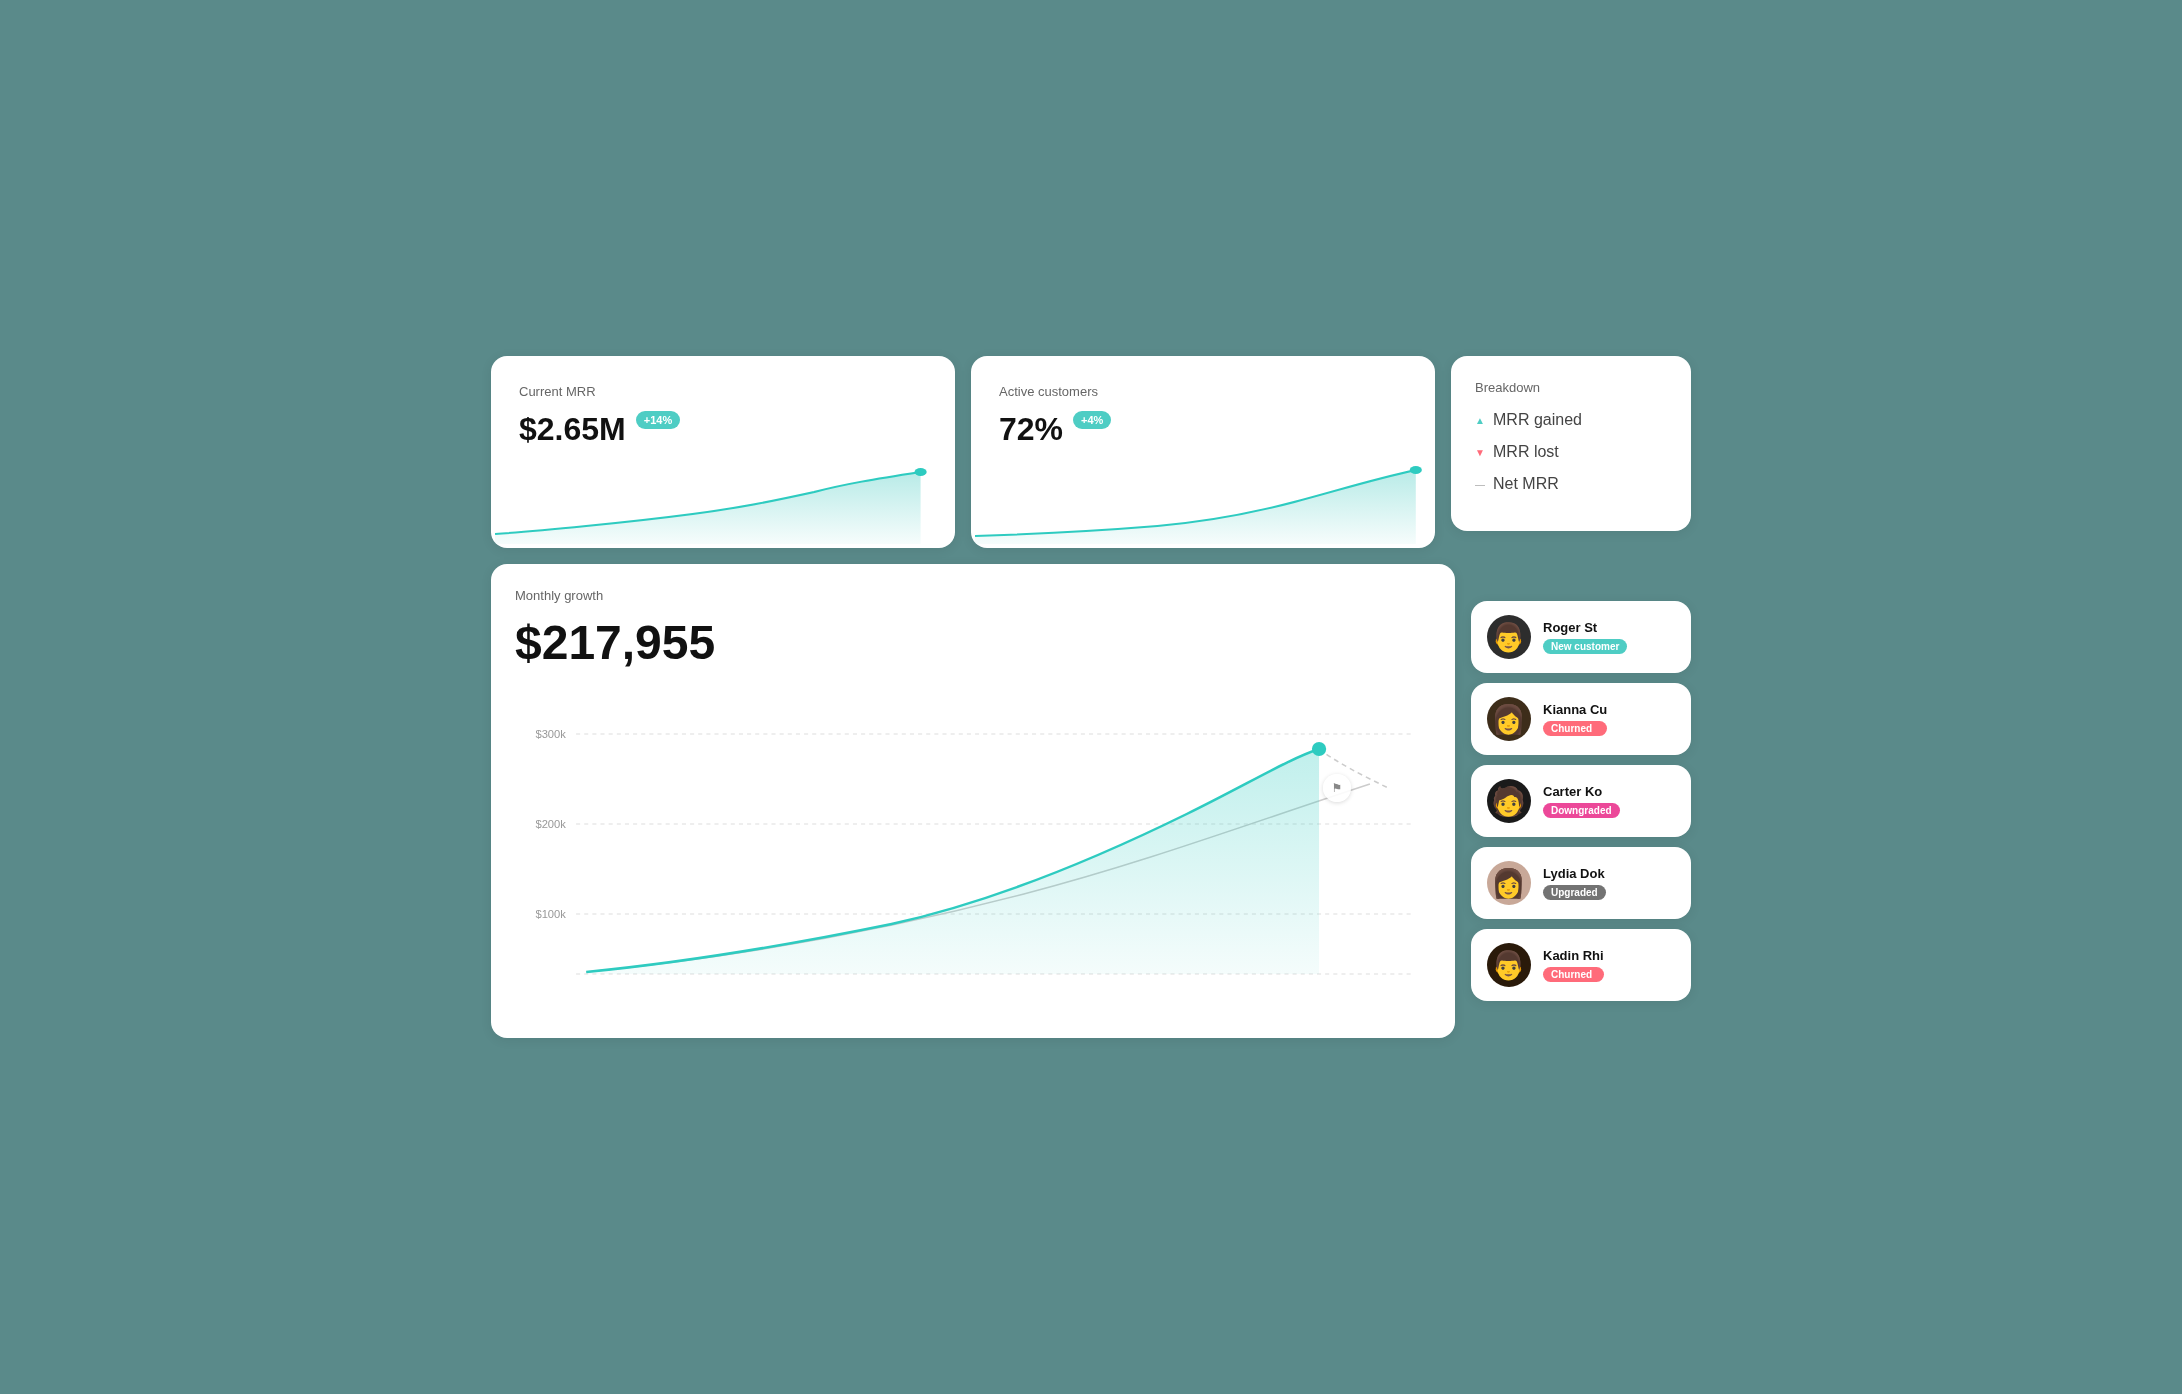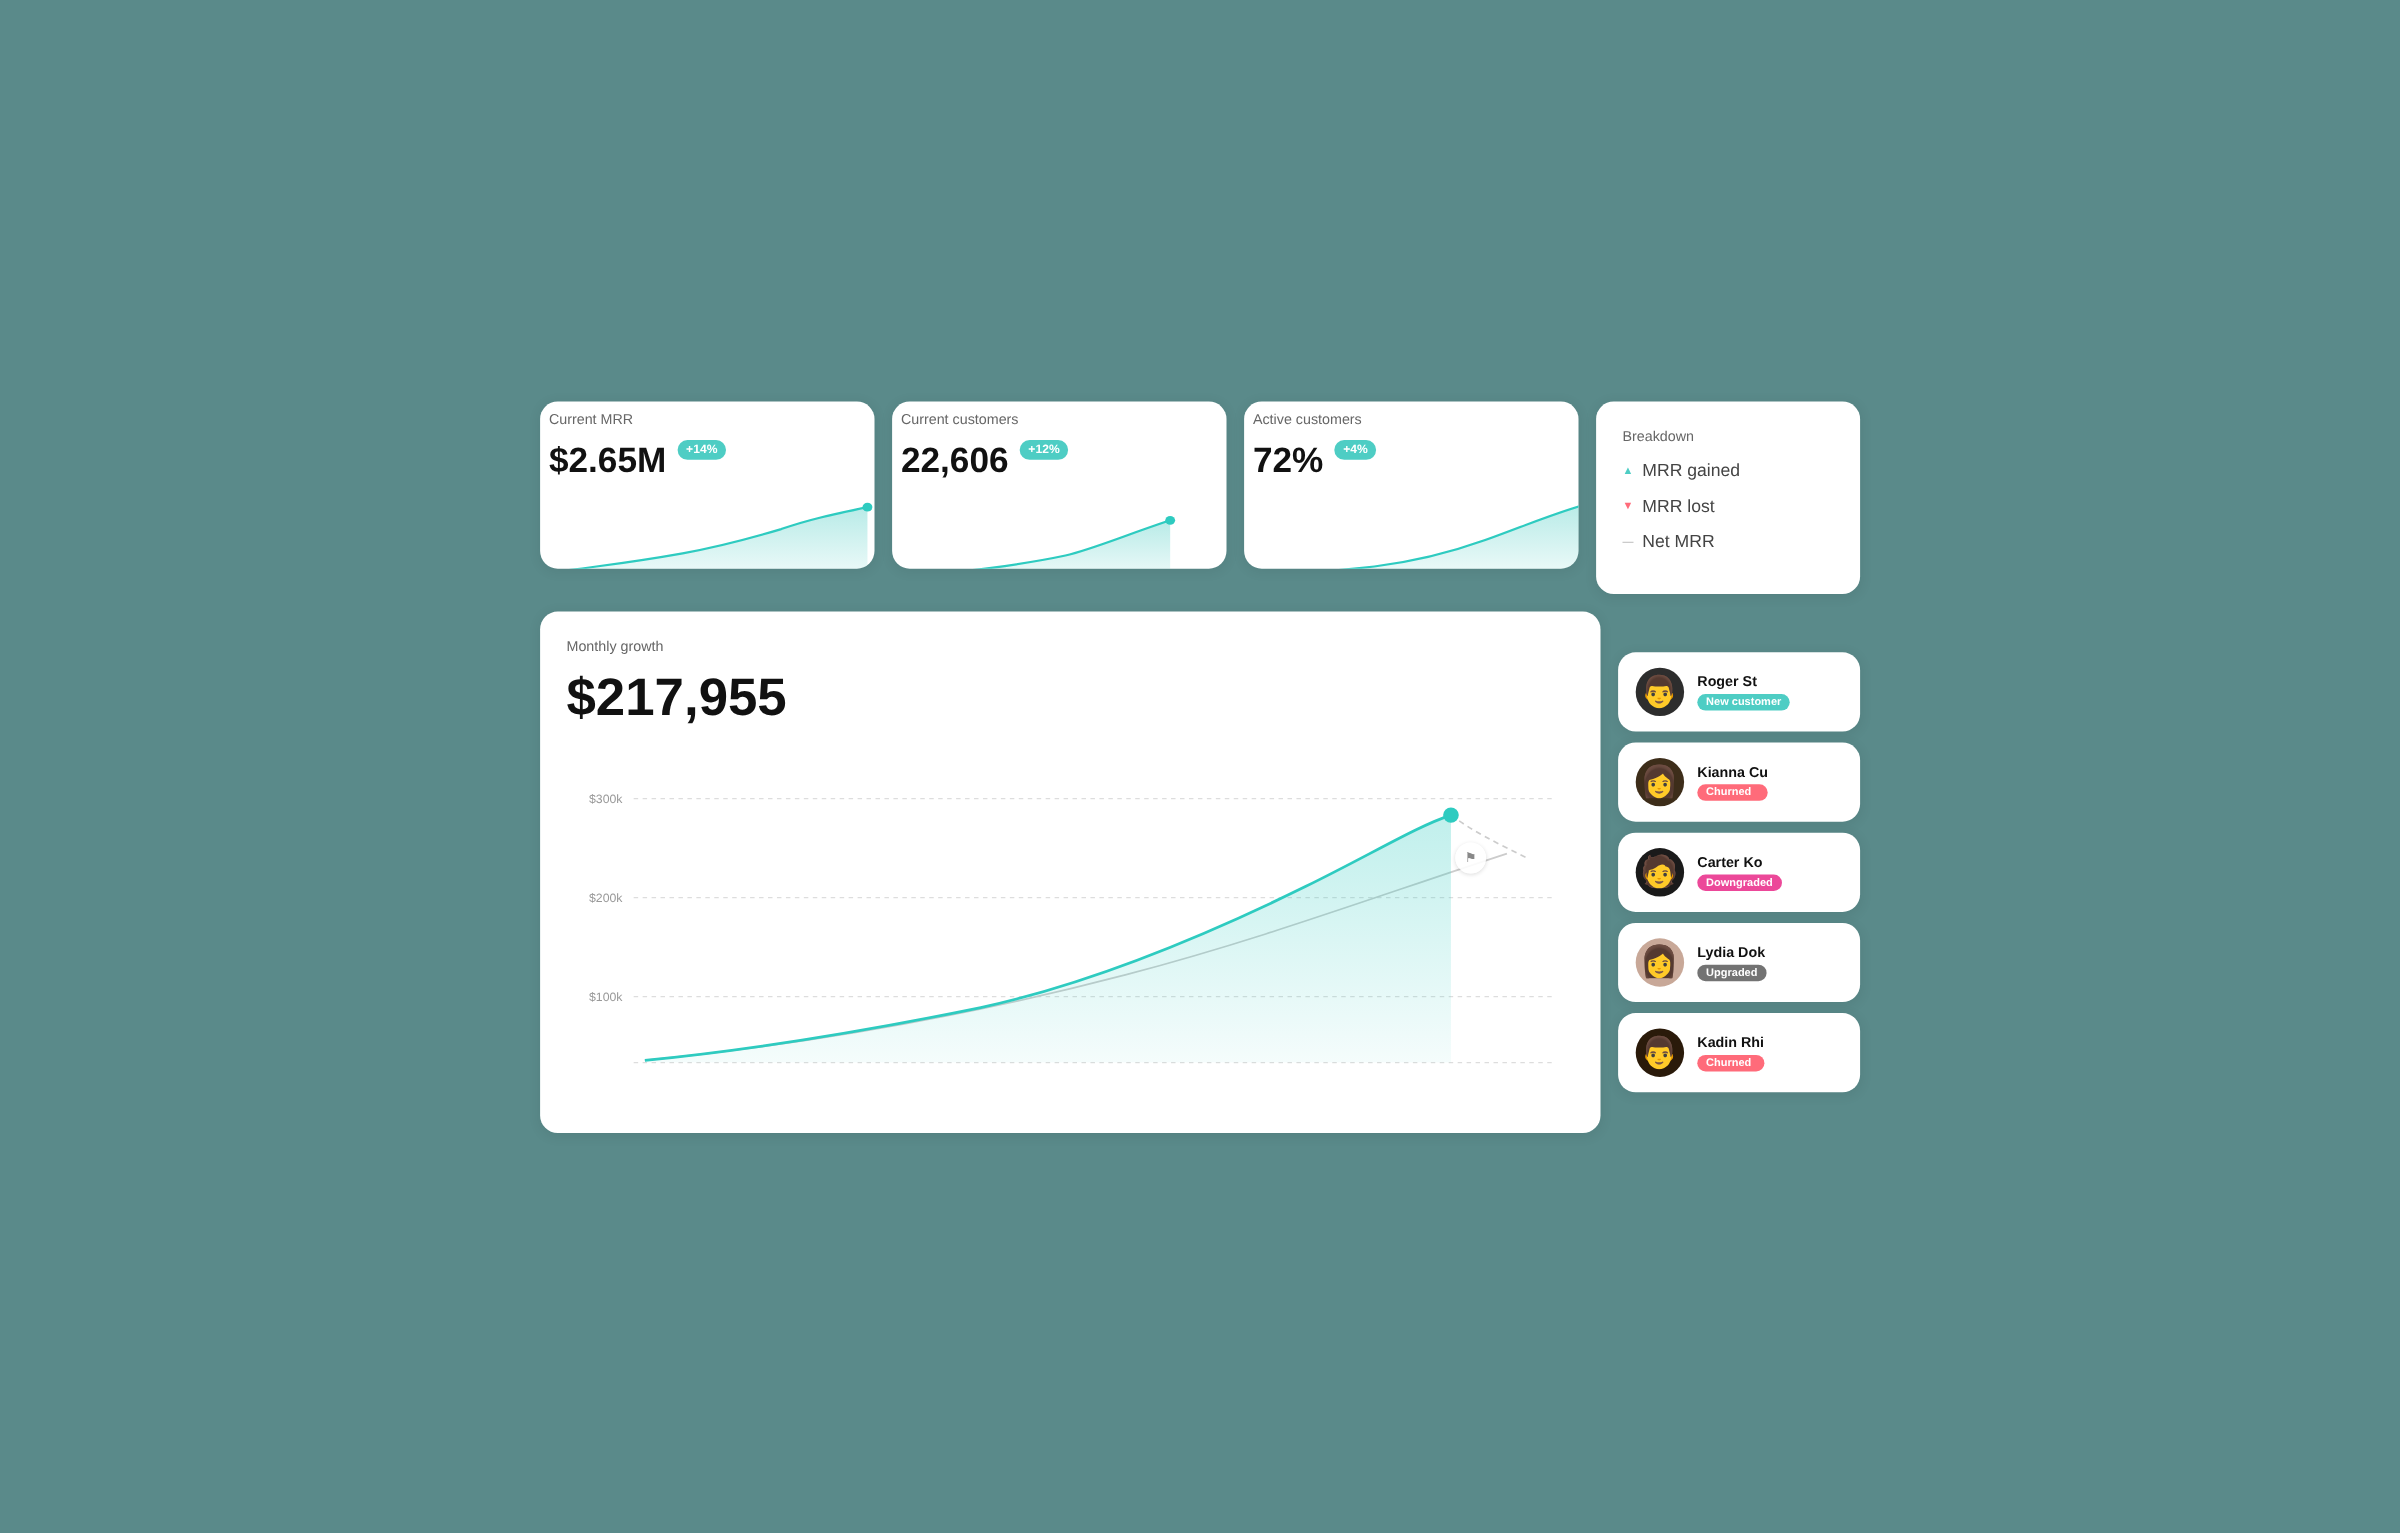--- a/index.html
+++ b/index.html
@@ -24,21 +24,21 @@
 
     .top-row {
       display: flex;
       gap: 16px;
       align-items: flex-start;
     }
 
     .metric-card {
       background: white;
       border-radius: 16px;
-      padding: 8px;
+      padding: 28px;
       flex: 1;
       box-shadow: 0 2px 12px rgba(0,0,0,0.08);
       overflow: hidden;
     }
 
     .metric-card .label {
       font-size: 13px;
       color: #666;
       margin-bottom: 12px;
       font-weight: 400;
@@ -250,40 +250,20 @@
               <stop offset="100%" stop-color="#4ecdc4" stop-opacity="0.05"></stop>
             </linearGradient>
           </defs>
           <path d="M0,70 C20,68 40,65 60,62 C80,59 100,56 130,50 C160,44 180,38 210,28 C230,20 250,15 280,8 L280,80 L0,80 Z" fill="url(#grad1)"></path>
           <path d="M0,70 C20,68 40,65 60,62 C80,59 100,56 130,50 C160,44 180,38 210,28 C230,20 250,15 280,8" fill="none" stroke="#2ecbc0" stroke-width="2"></path>
           <circle cx="280" cy="8" r="4" fill="#2ecbc0"></circle>
         </svg>
       </div>
     </div>
 
-    <div class="metric-card">
-      <div class="label">Current customers</div>
-      <div class="value-row">
-        <span class="value">22,606</span>
-        <span class="badge">+12%</span>
-      </div>
-      <div class="sparkline-container">
-        <svg viewBox="0 0 300 80" preserveAspectRatio="none">
-          <defs>
-            <linearGradient id="grad2" x1="0" y1="0" x2="0" y2="1">
-              <stop offset="0%" stop-color="#4ecdc4" stop-opacity="0.4"></stop>
-              <stop offset="100%" stop-color="#4ecdc4" stop-opacity="0.05"></stop>
-            </linearGradient>
-          </defs>
-          <path d="M0,72 C30,70 60,68 90,64 C110,61 130,58 155,52 C175,47 200,35 240,20 L240,80 L0,80 Z" fill="url(#grad2)"></path>
-          <path d="M0,72 C30,70 60,68 90,64 C110,61 130,58 155,52 C175,47 200,35 240,20" fill="none" stroke="#2ecbc0" stroke-width="2"></path>
-          <circle cx="240" cy="20" r="4" fill="#2ecbc0"></circle>
-        </svg>
-      </div>
-    </div>
 
     <div class="metric-card">
       <div class="label">Active customers</div>
       <div class="value-row">
         <span class="value">72%</span>
         <span class="badge">+4%</span>
       </div>
       <div class="sparkline-container">
         <svg viewBox="0 0 300 80" preserveAspectRatio="none">
           <defs>

